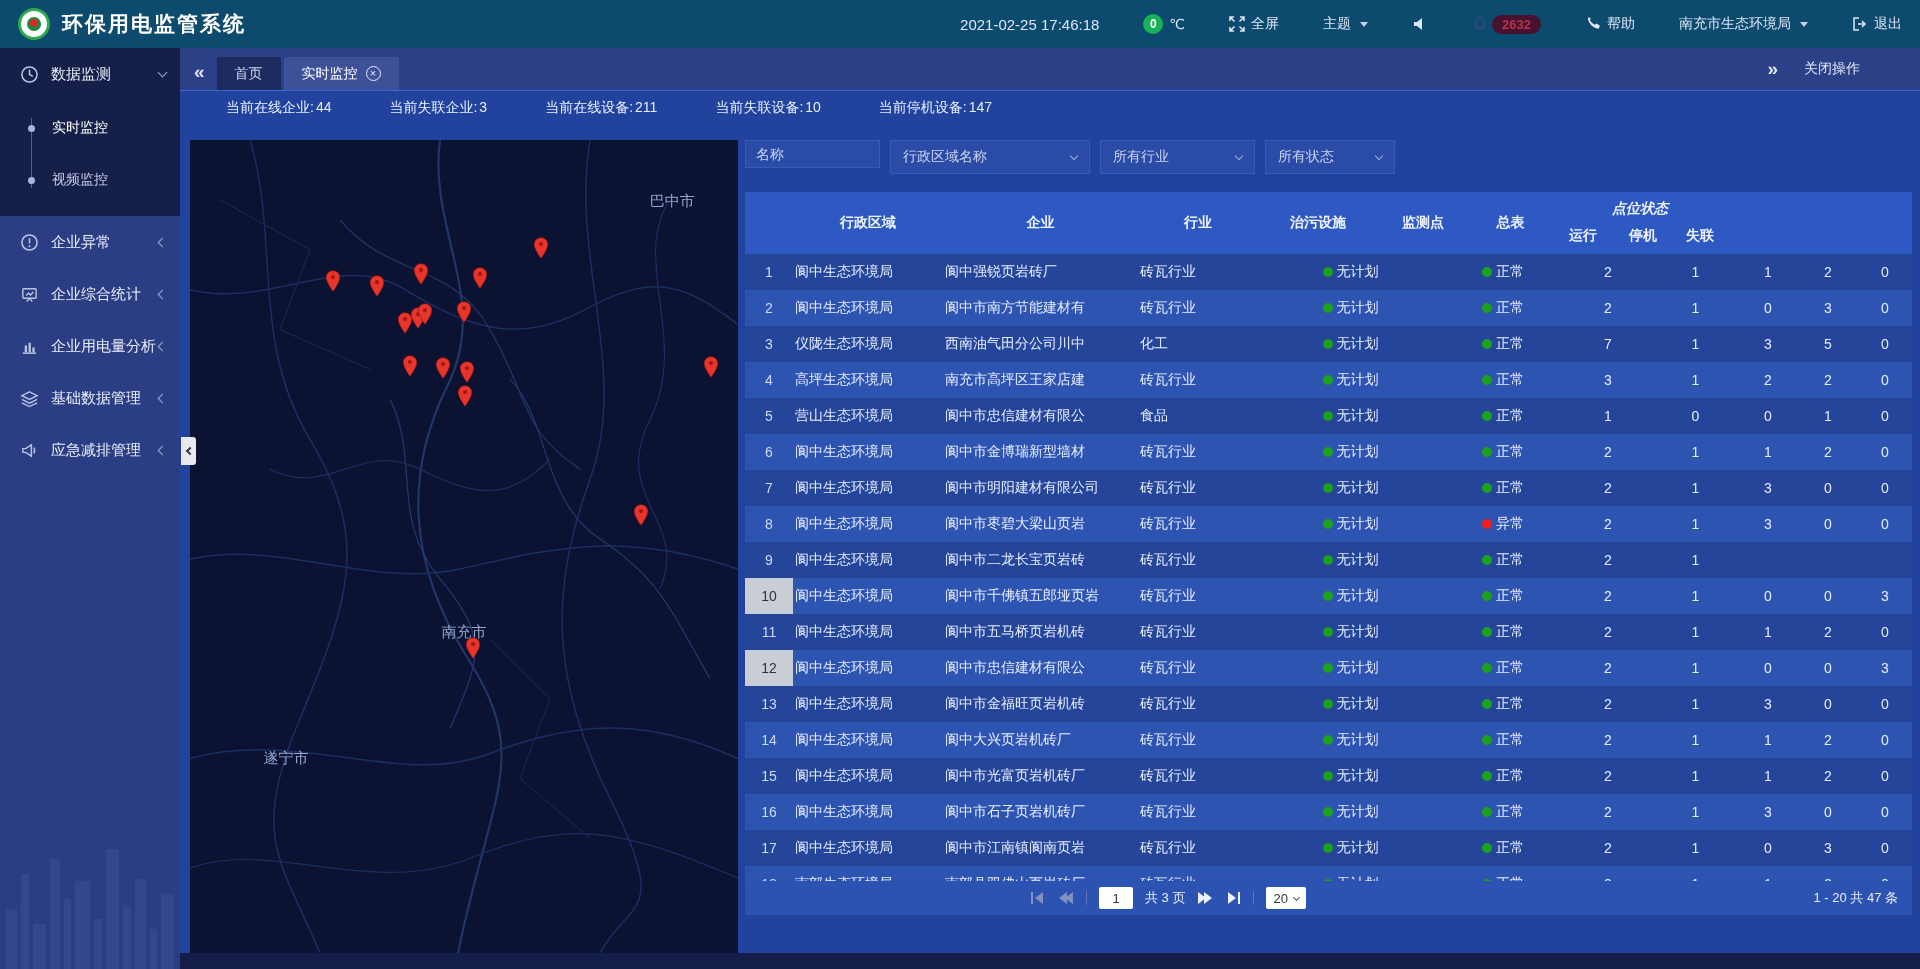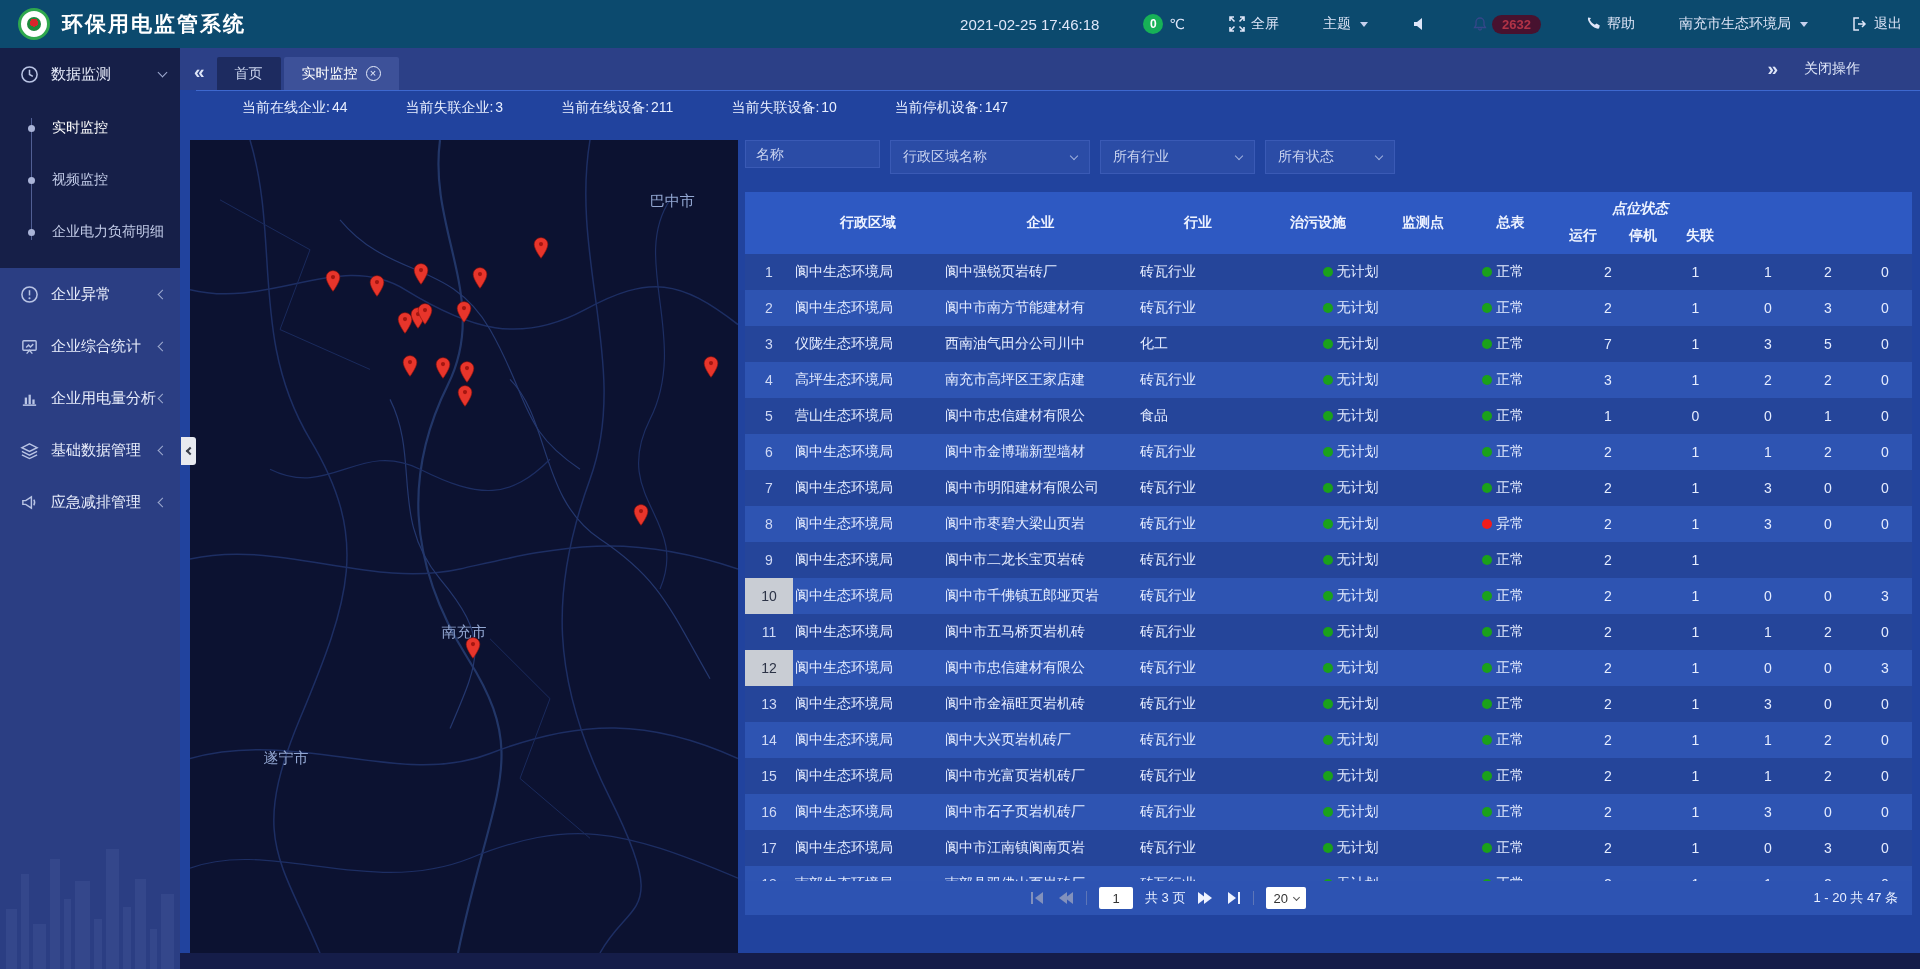--- a/index.html
+++ b/index.html
@@ -45,21 +45,21 @@
   .tabbar { position:absolute; top:48px; left:180px; right:0; height:42px; background:#2c4087; display:flex; align-items:flex-end; padding-left:14px; }
   .tscroll { color:#dfe6f8; font-size:19px; font-weight:bold; margin:0 12px 9px 0; cursor:pointer; line-height:1; }
   .tabs { display:flex; align-items:flex-end; }
   .tab { height:33px; line-height:33px; padding:0 18px; background:#1d2b60; color:#ccd5ee; font-size:14px; margin-right:3px; border-radius:2px 2px 0 0; cursor:pointer; display:flex; align-items:center; gap:8px; }
   .tab.active { background:#3d5199; color:#fff; }
   .tclose { width:15px; height:15px; border:1px solid #e6ecfb; border-radius:50%; font-size:11px; line-height:13px; text-align:center; color:#e6ecfb; cursor:pointer; }
   .tab-right { margin-left:auto; display:flex; align-items:center; gap:26px; margin:0 60px 12px auto; color:#dfe6f8; font-size:14px; }
   .tab-right .tscroll { margin:0; }
 
   
-  .stats { position:absolute; top:90px; left:180px; right:0; height:34px; background:#21439e; border-top:1px solid #3e68ce; display:flex; align-items:center; gap:58px; padding-left:46px; font-size:14px; color:#e8efff;margin-left:16px; }
+  .stats { position:absolute; top:90px; left:180px; right:0; height:34px; background:#21439e; border-top:1px solid #3e68ce; display:flex; align-items:center; gap:58px; padding-left:46px; font-size:14px; color:#e8efff; }
   .stat b { font-weight:normal; margin-left:2px; }
 
   
   .content { position:absolute; top:124px; left:180px; right:0; bottom:16px; background:#21439e; }
   .map { position:absolute; left:10px; top:16px; width:548px; bottom:0; background:#0c1231; overflow:hidden; }
   .map svg.roads { position:absolute; inset:0; width:100%; height:100%; }
   .mlabel { position:absolute; color:#93a7d2; font-size:15px; transform:translate(-50%,-50%); white-space:nowrap; }
   .pin { position:absolute; transform:translate(-50%,-100%); cursor:pointer; line-height:0; }
   .handle { position:absolute; left:1px; top:313px; width:15px; height:28px; background:#e8eaf0; border-radius:0 3px 3px 0; display:flex; align-items:center; justify-content:center; cursor:pointer; z-index:3; }
   .handle s { width:6px; height:6px; border-left:2px solid #3a3f4c; border-bottom:2px solid #3a3f4c; transform:rotate(45deg); display:block; margin-left:2px; }
@@ -187,24 +187,20 @@
         </div>
         <div class="subs">
           <div class="subitem act">
             <span class="dot"></span>
             <span>实时监控</span>
           </div>
           <div class="subitem">
             <span class="dot"></span>
             <span>视频监控</span>
           </div>
-          <div class="subitem">
-            <span class="dot"></span>
-            <span>企业电力负荷明细</span>
-          </div>
         </div>
       </div>
       <div class="sgroup">
         <div class="sitem">
           <span class="sicon">
             <svg viewBox="0 0 20 20" fill="none" stroke="currentColor" stroke-width="1.6">
               <circle cx="10" cy="10" r="8"></circle>
               <path d="M10 5.5V11"></path>
               <circle cx="10" cy="14" r="1.1" fill="currentColor" stroke="none"></circle>
             </svg>

